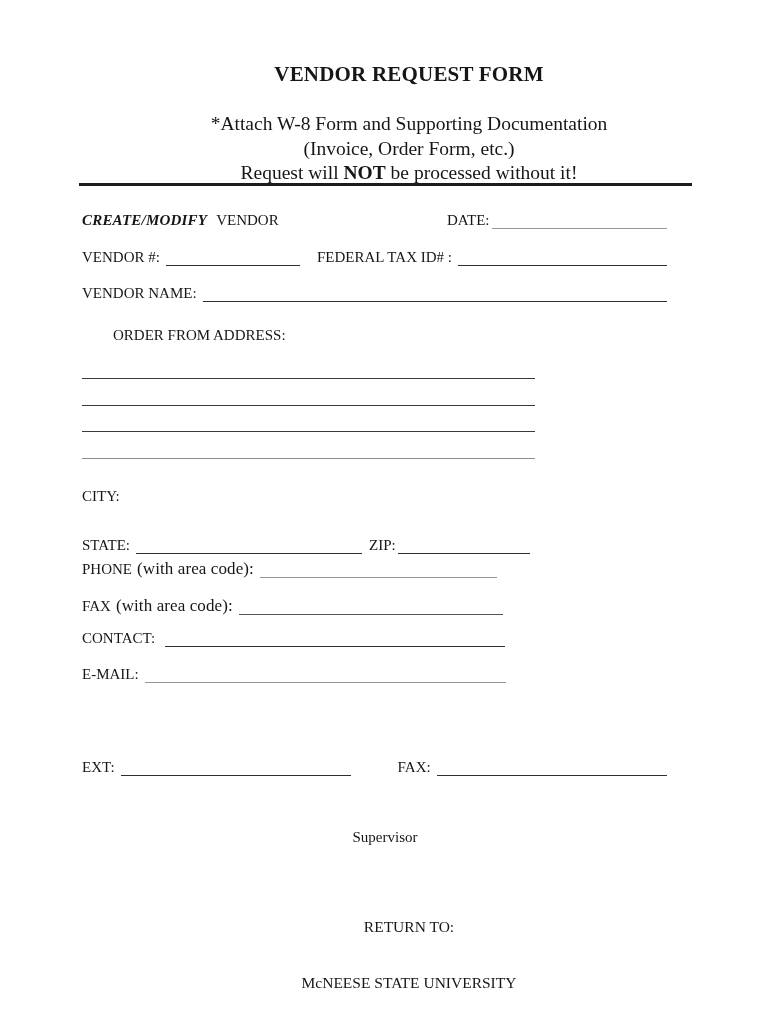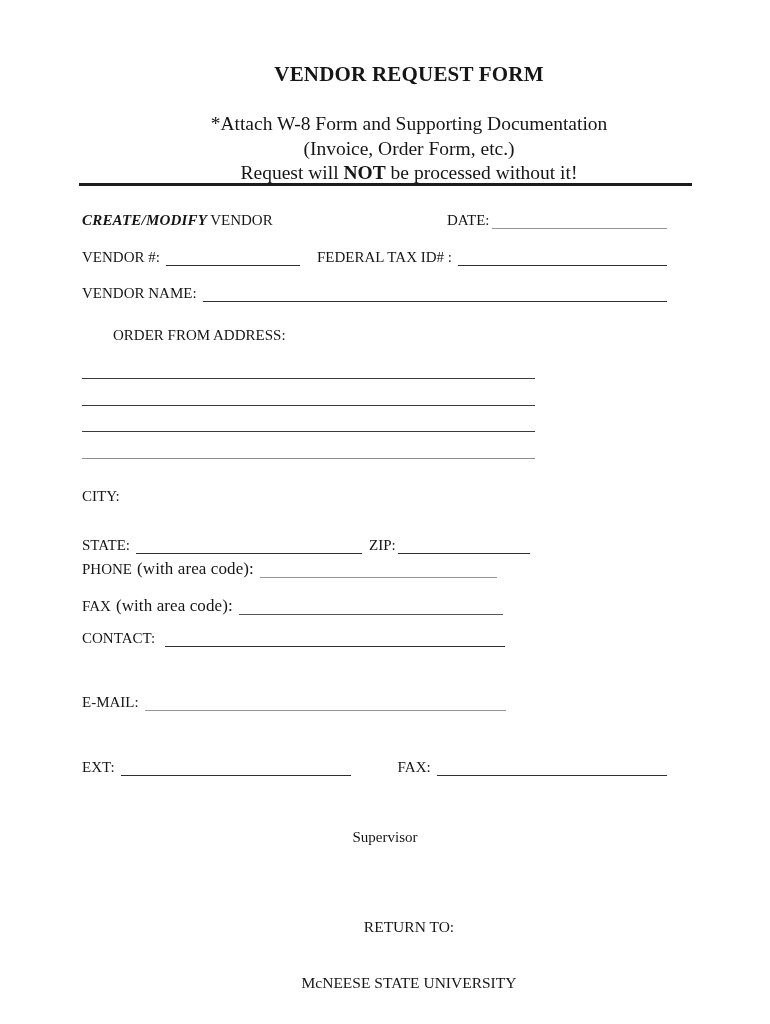--- a/index.html
+++ b/index.html
@@ -50,21 +50,21 @@
   <div class="centered notes">
     <div>*Attach W-8 Form and Supporting Documentation</div>
     <div>(Invoice, Order Form, etc.)</div>
     <div><span>Request will </span><span class="em">NOT</span><span> be processed without it!</span></div>
   </div>
 
   <div class="rule"></div>
 
   <div class="row" style="top:211px;">
     <span class="lbl bi">CREATE/MODIFY</span>
-    <span class="lbl" style="margin-left:3px;">VENDOR</span>
+    <span class="lbl" style="margin-left:9px;">VENDOR</span>
     <span class="rt-group">
       <span class="lbl">DATE:</span>
       <span class="fill gray nogap"></span>
     </span>
   </div>
 
   <div class="row" style="top:248px;">
     <span class="lbl">VENDOR #:</span>
     <span class="fill" style="flex:0 0 134px;"></span>
     <span class="lbl" style="margin-left:17px;">FEDERAL TAX ID# :</span>
@@ -107,21 +107,21 @@
     <span class="lbl">FAX</span>
     <span class="lbl hint" style="margin-left:5px;">(with area code):</span>
     <span class="fill mid"></span>
   </div>
 
   <div class="row" style="top:629px;width:423px;">
     <span class="lbl">CONTACT:</span>
     <span class="fill" style="margin-left:10px;"></span>
   </div>
 
-  <div class="row" style="top:693px;width:424px;">
+  <div class="row" style="top:665px;width:424px;">
     <span class="lbl">E-MAIL:</span>
     <span class="fill gray"></span>
   </div>
 
 
   <div class="row" style="top:758px;">
     <span class="lbl">EXT:</span>
     <span class="fill" style="flex:0 0 230px;"></span>
     <span class="spacer" style="width:47px;"></span>
     <span class="lbl">FAX:</span>

